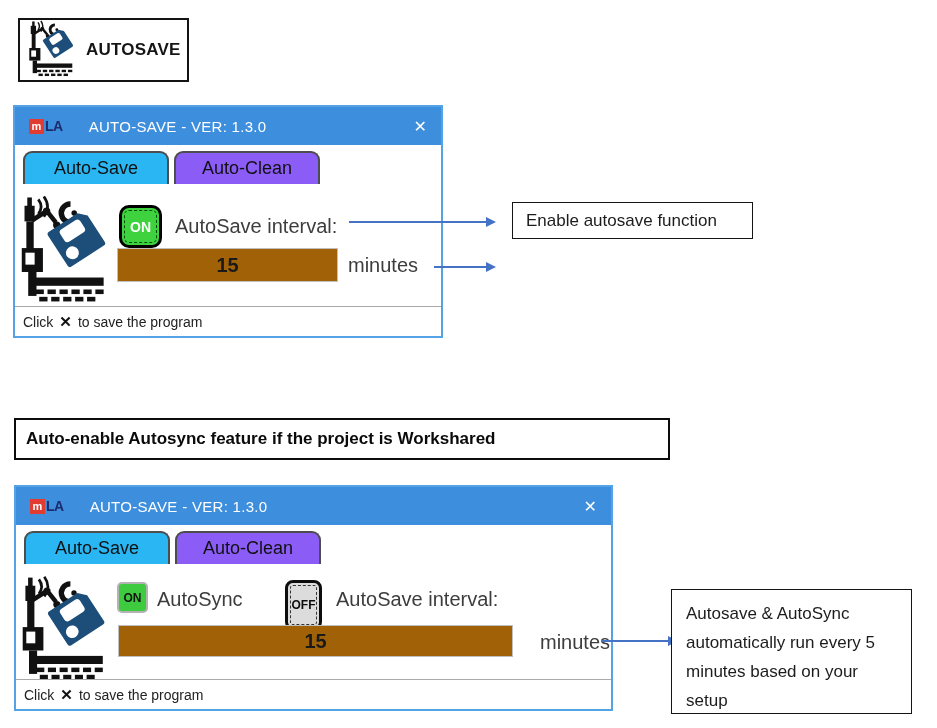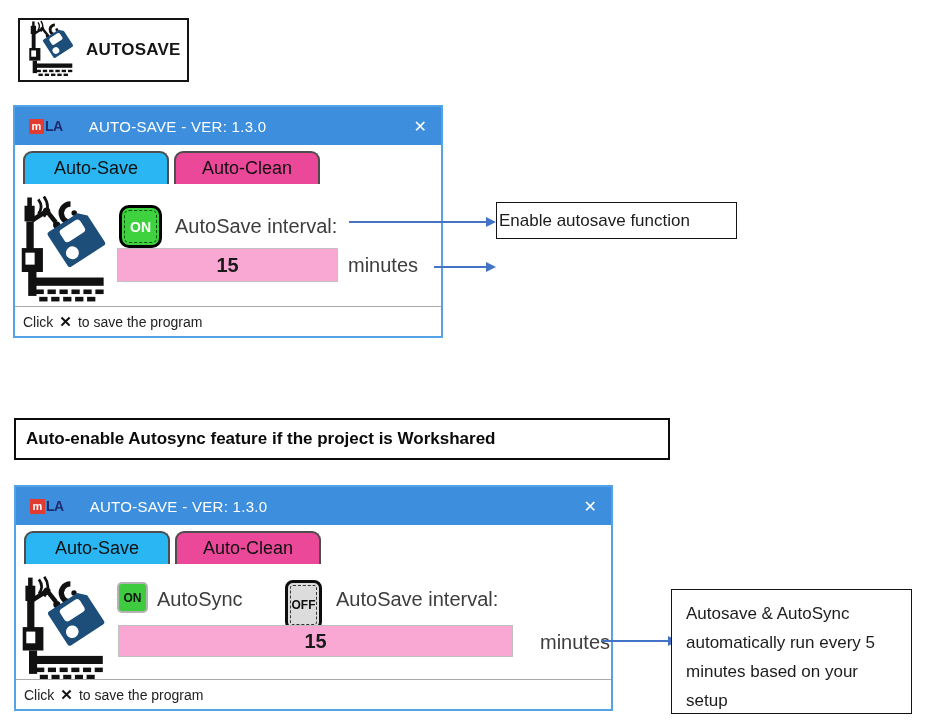--- a/index.html
+++ b/index.html
@@ -27,28 +27,28 @@
             display:flex; align-items:center; justify-content:center; }
   .logo-la { color:#1d2c6e; font-weight:800; font-size:14px; margin-left:1px; letter-spacing:-.5px; }
   .title { color:#fff; font-size:15px; letter-spacing:.3px; }
   .close { margin-left:auto; color:#fff; font-size:16px; font-weight:400; }
 
   .tabs { display:flex; gap:5px; padding:6px 0 0 8px; }
   .tab { width:146px; height:33px; border:2px solid #4d4d4d; border-bottom:none;
          border-radius:9px 9px 0 0; display:flex; align-items:center; justify-content:center;
          font-size:18px; color:#101010; }
   .tab.active { background:#29b6f2; }
-  .tab.inactive { background:#ec4899; }
+  .tab.inactive { background:#8b5cf6; }
 
   .robot { position:absolute; left:4px; top:86px; }
 
   .lbl { position:absolute; font-size:20px; color:#3d3d3d; white-space:nowrap; }
 
   .num-input { position:absolute; border:1px solid #c0c0c0; text-align:center; font-size:20px;
-               font-weight:600; color:#1a1a1a; font-family:inherit; background:#f9a8d4; outline:none; }
+               font-weight:600; color:#1a1a1a; font-family:inherit; background:#a16207; outline:none; }
 
   .btn { position:absolute; display:flex; align-items:center; justify-content:center; font-family:inherit; }
   #d1-on  { left:104px; top:98px;  width:43px; height:43px; background:#3ed33e; border:3px solid #000;
             border-radius:10px; color:#fff; font-weight:700; font-size:14px;
             outline:1px dashed #064e06; outline-offset:-6px; }
   #d2-on  { left:101px; top:95px;  width:31px; height:31px; background:#3ecb40; border:2px solid #b3b3b3;
             border-radius:5px; color:#141414; font-weight:700; font-size:12px; }
   #d2-off { left:269px; top:93px;  width:37px; height:50px; background:#dcdcdc; border:3px solid #0d0d0d;
             border-radius:8px; color:#0d0d0d; font-weight:700; font-size:12px;
             outline:1px dashed #333; outline-offset:-6px; }
@@ -66,21 +66,21 @@
                display:flex; align-items:center; gap:6px; padding-left:8px; font-size:14px; color:#222;
                background:#fff; }
   .status-x { font-weight:700; font-size:15px; color:#111; }
 
   
   #header-note { position:absolute; left:14px; top:418px; width:656px; height:42px;
                  border:2px solid #0c0c0c; display:flex; align-items:center; padding-left:10px;
                  font-weight:700; font-size:17px; color:#0a0a0a; background:#fff; }
 
   .note { position:absolute; border:1.5px solid #141414; font-size:17px; color:#1c1c1c; background:#fff; }
-  #note1 { left:496px; top:202px; width:241px; height:37px; display:flex; align-items:center; padding-left:2px; }
+  #note1 { left:512px; top:202px; width:241px; height:37px; display:flex; align-items:center; padding-left:13px; }
   #note2 { left:496px; top:253px; width:243px; height:95px;  padding:6px 12px; line-height:29px; }
   #note3 { left:671px; top:589px; width:241px; height:125px; padding:9px 14px; line-height:29px; }
 
   .arrow-line { position:absolute; height:2px; background:#4472c4; }
   .arrow-head { position:absolute; width:0; height:0; border-top:5px solid transparent;
                 border-bottom:5px solid transparent; border-left:10px solid #4472c4; }
   #a1-line { left:349px; top:221px; width:138px; } #a1-head { left:486px; top:217px; }
   #a2-line { left:434px; top:266px; width:53px;  } #a2-head { left:486px; top:262px; }
   #a3-line { left:601px; top:640px; width:68px;  } #a3-head { left:668px; top:636px; }
 </style>

